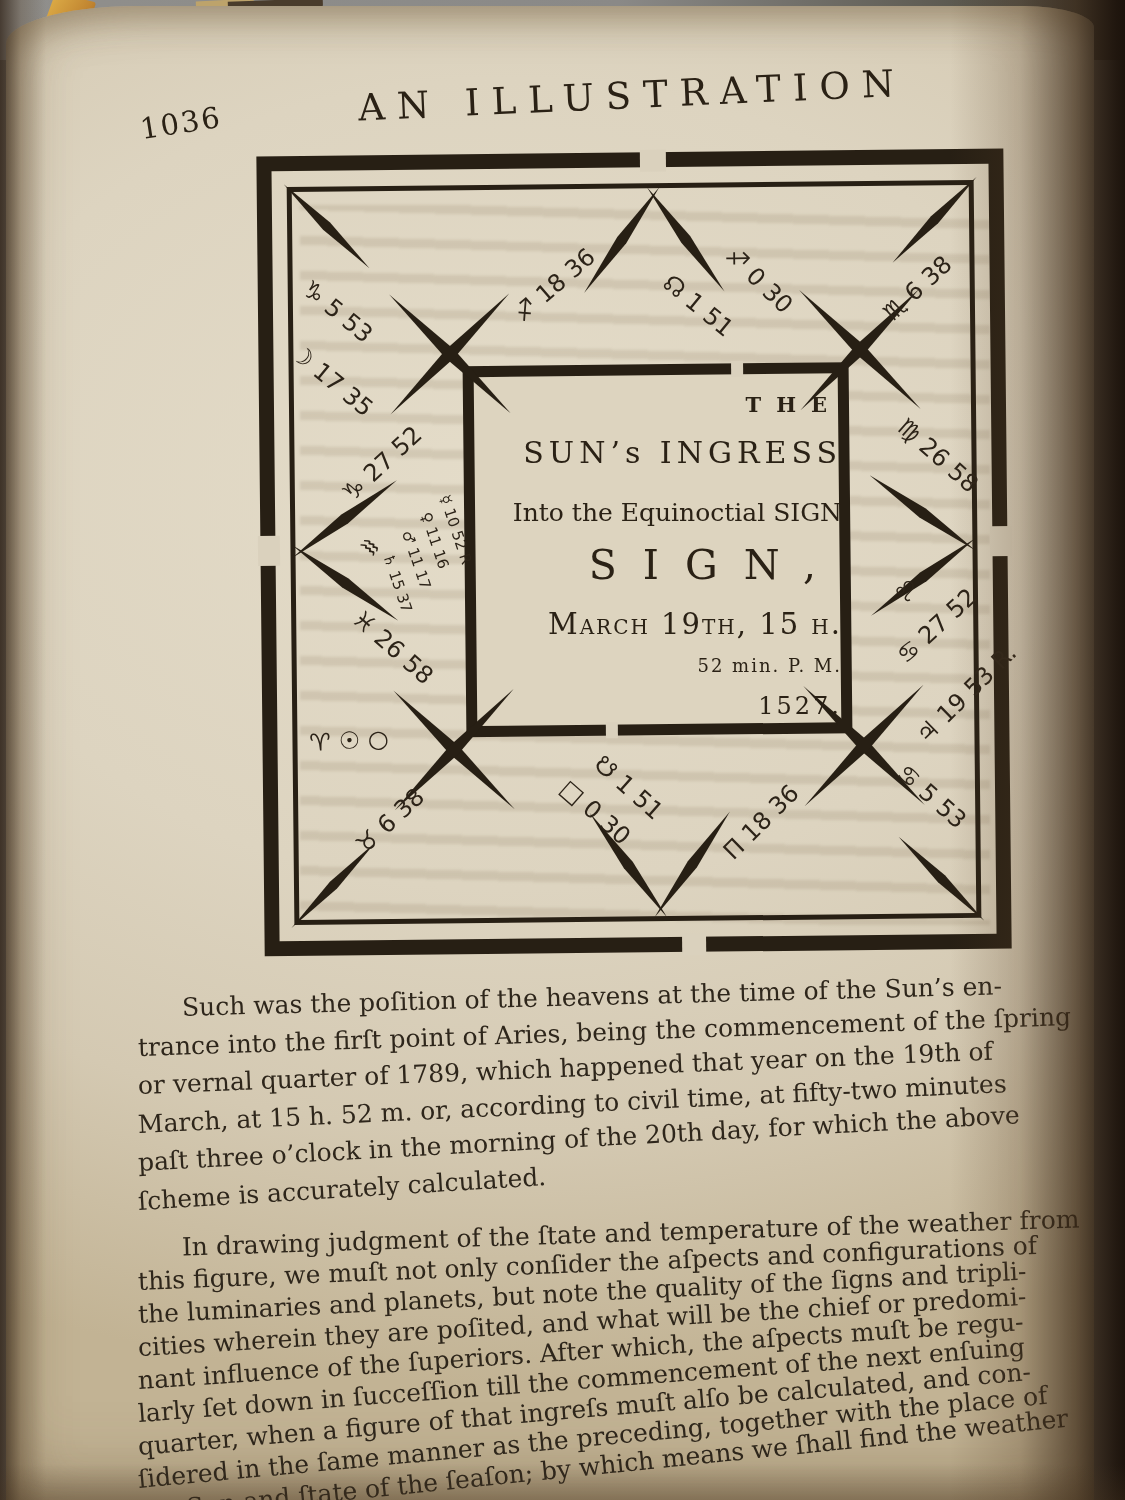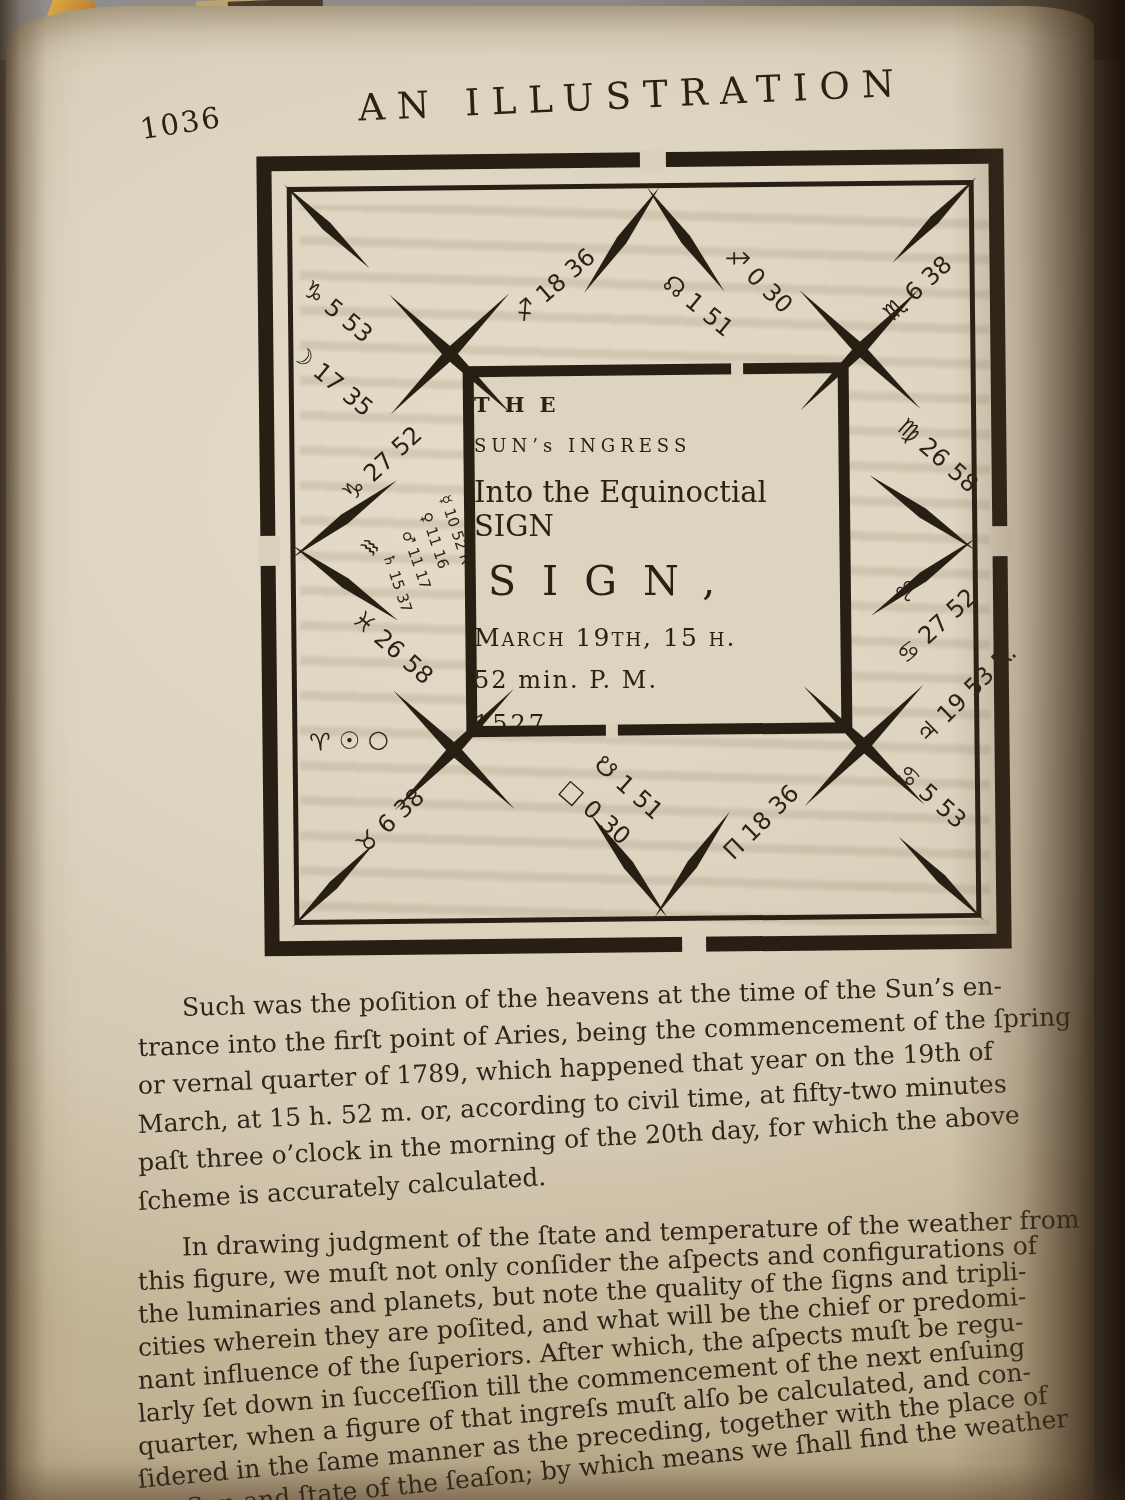--- a/index.html
+++ b/index.html
@@ -48,27 +48,27 @@
   svg.chart{position:absolute;left:0;top:0;z-index:2;}
   .ink{fill:#271f14;}
   .frame{fill:none;stroke:#271f14;}
   .notch{fill:#dad1bd;stroke:none;}
   .chart-label{font-family:"DejaVu Sans",sans-serif;font-size:24px;fill:#2c2318;}
   .chart-label-sm{font-family:"DejaVu Sans",sans-serif;font-size:15px;fill:#2c2318;}
   .chart-label-lg{font-family:"DejaVu Sans",sans-serif;font-size:27px;fill:#2c2318;}
 
   
   .centre{position:absolute;left:474px;top:382px;width:368px;height:344px;z-index:3;
-          text-align:left;color:#2a2115;}
+          text-align:right;color:#2a2115;}
   .c-the{font-size:21px;letter-spacing:15px;margin-top:10px;font-weight:600;}
-  .c-ingress{font-size:18px;letter-spacing:5px;margin-top:18px;}
-  .c-into{font-size:29px;margin-top:19px;}
+  .c-ingress{font-size:30px;letter-spacing:5px;margin-top:18px;}
+  .c-into{font-size:25px;margin-top:28px;}
   .c-aries{font-size:41px;letter-spacing:26px;margin-top:14px;text-indent:14px;}
-  .c-date{font-size:25px;margin-top:18px;font-variant:small-caps;letter-spacing:2px;}
-  .c-time{font-size:24px;margin-top:14px;letter-spacing:2px;}
+  .c-date{font-size:29px;margin-top:18px;font-variant:small-caps;letter-spacing:2px;}
+  .c-time{font-size:18px;margin-top:14px;letter-spacing:2px;}
   .c-year{font-size:24px;margin-top:16px;letter-spacing:3px;}
 
   
   .para{position:absolute;z-index:3;color:#2e261b;white-space:nowrap;}
   #para1{left:138px;top:990px;width:1010px;font-size:25px;line-height:38.5px;}
   #para2{left:138px;top:1232px;width:1010px;font-size:25px;line-height:33px;}
   .para .line{transform-origin:0 50%;}
   .para .line:first-child{padding-left:44px;}
 </style>
 </head>

